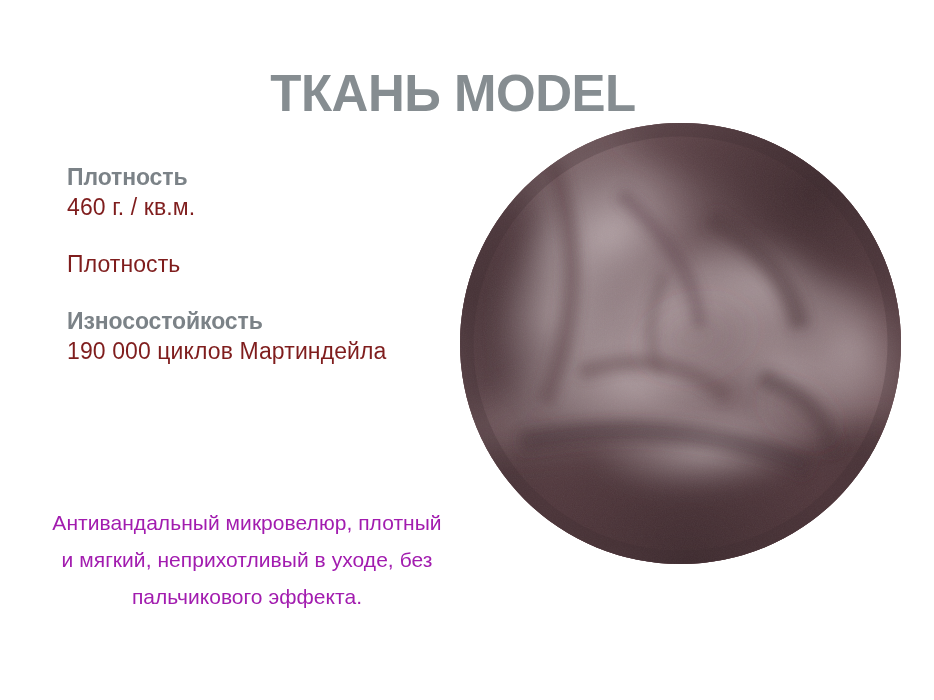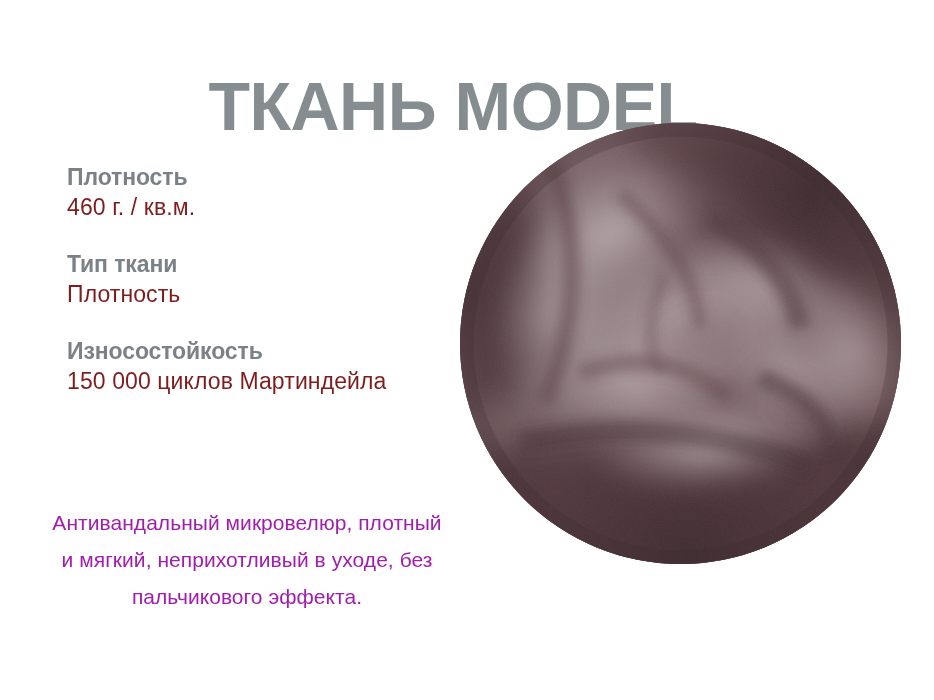--- a/index.html
+++ b/index.html
@@ -24,21 +24,21 @@
     background: #ffffff;
   }
 
   
   .title {
     position: absolute;
     left: 0;
     top: 24px;
     width: 906px;
     text-align: center;
-    font-size: 68px;
+    font-size: 51px;
     line-height: 72px;
     font-weight: 700;
     letter-spacing: -0.5px;
     color: #868d91;
     white-space: nowrap;
   }
 
   
   .specs {
     position: absolute;
@@ -110,27 +110,26 @@
   <h1 class="title">ТКАНЬ MODEL</h1>
 
   <div class="specs">
 
     <div class="spec-block">
       <div class="spec-label">Плотность</div>
       <div class="spec-value">460 г. / кв.м.</div>
     </div>
 
     <div class="spec-block">
-      <div class="spec-label">Тип ткани</div>
       <div class="spec-value">Плотность</div>
     </div>
 
     <div class="spec-block">
       <div class="spec-label">Износостойкость</div>
-      <div class="spec-value">150 000 циклов Мартиндейла</div>
+      <div class="spec-value">190 000 циклов Мартиндейла</div>
     </div>
 
   </div>
 
   <p class="description">Антивандальный микровелюр, плотный и мягкий, неприхотливый в уходе, без пальчикового эффекта.</p>
 
   <div class="fabric-circle">
     <svg viewBox="0 0 441 441" preserveAspectRatio="xMidYMid slice">
       <defs>
 

